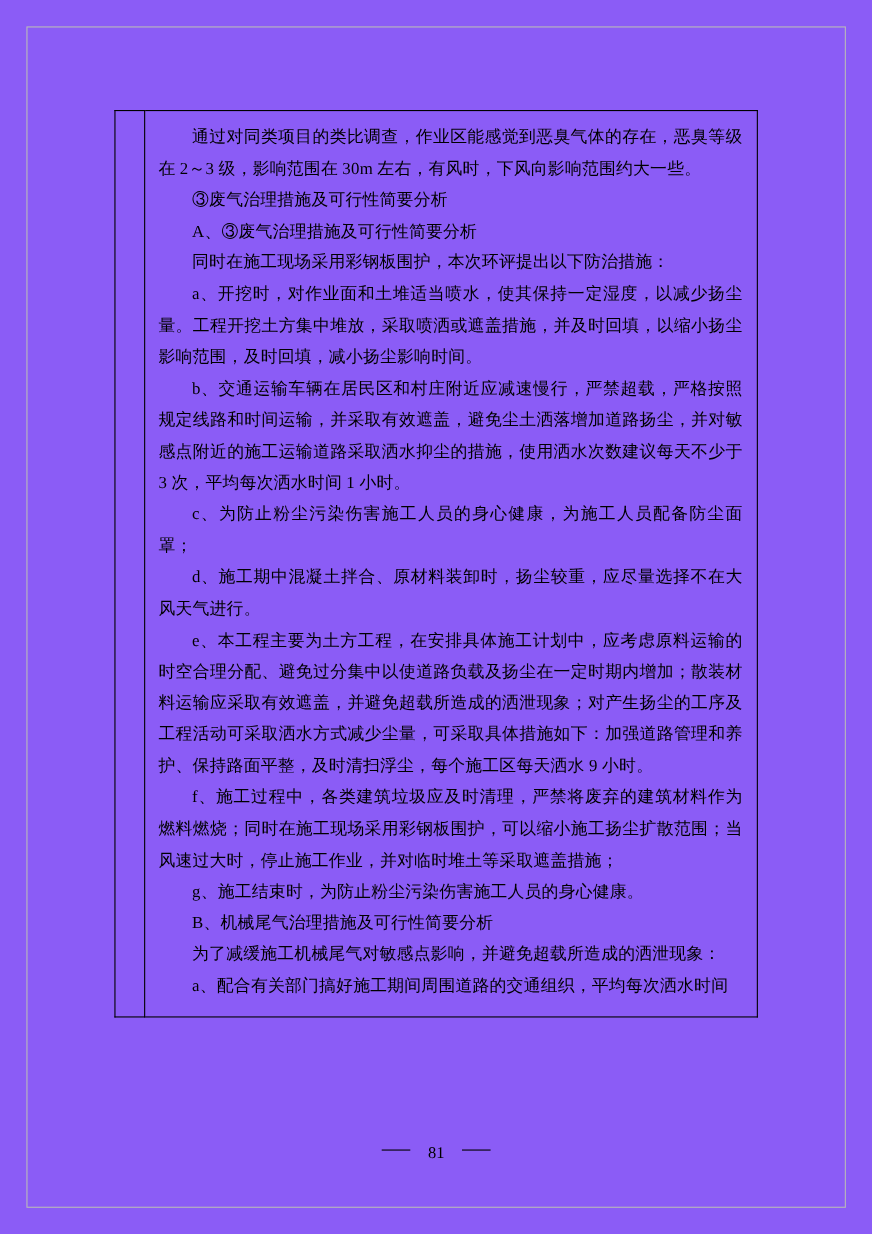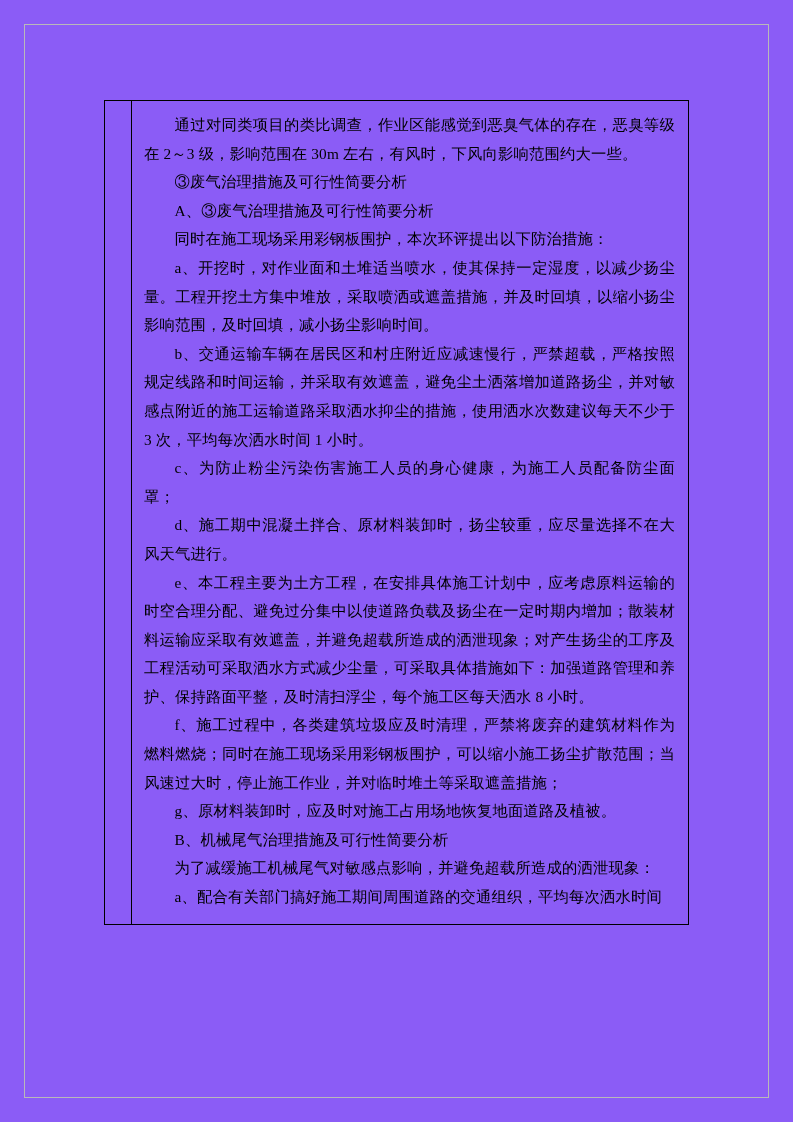--- a/index.html
+++ b/index.html
@@ -102,26 +102,31 @@
         <td>
           <div class="cell-body">
             <p class="para indent">通过对同类项目的类比调查，作业区能感觉到恶臭气体的存在，恶臭等级在 2～3 级，影响范围在 30m 左右，有风时，下风向影响范围约大一些。</p>
             <p class="para indent">③废气治理措施及可行性简要分析</p>
             <p class="para indent">A、③废气治理措施及可行性简要分析</p>
             <p class="para indent">同时在施工现场采用彩钢板围护，本次环评提出以下防治措施：</p>
             <p class="para indent">a、开挖时，对作业面和土堆适当喷水，使其保持一定湿度，以减少扬尘量。工程开挖土方集中堆放，采取喷洒或遮盖措施，并及时回填，以缩小扬尘影响范围，及时回填，减小扬尘影响时间。</p>
             <p class="para indent">b、交通运输车辆在居民区和村庄附近应减速慢行，严禁超载，严格按照规定线路和时间运输，并采取有效遮盖，避免尘土洒落增加道路扬尘，并对敏感点附近的施工运输道路采取洒水抑尘的措施，使用洒水次数建议每天不少于 3 次，平均每次洒水时间 1 小时。</p>
             <p class="para indent">c、为防止粉尘污染伤害施工人员的身心健康，为施工人员配备防尘面罩；</p>
             <p class="para indent">d、施工期中混凝土拌合、原材料装卸时，扬尘较重，应尽量选择不在大风天气进行。</p>
-            <p class="para indent">e、本工程主要为土方工程，在安排具体施工计划中，应考虑原料运输的时空合理分配、避免过分集中以使道路负载及扬尘在一定时期内增加；散装材料运输应采取有效遮盖，并避免超载所造成的洒泄现象；对产生扬尘的工序及工程活动可采取洒水方式减少尘量，可采取具体措施如下：加强道路管理和养护、保持路面平整，及时清扫浮尘，每个施工区每天洒水 8 小时。</p>
+            <p class="para indent">e、本工程主要为土方工程，在安排具体施工计划中，应考虑原料运输的时空合理分配、避免过分集中以使道路负载及扬尘在一定时期内增加；散装材料运输应采取有效遮盖，并避免超载所造成的洒泄现象；对产生扬尘的工序及工程活动可采取洒水方式减少尘量，可采取具体措施如下：加强道路管理和养护、保持路面平整，及时清扫浮尘，每个施工区每天洒水 9 小时。</p>
             <p class="para indent">f、施工过程中，各类建筑垃圾应及时清理，严禁将废弃的建筑材料作为燃料燃烧；同时在施工现场采用彩钢板围护，可以缩小施工扬尘扩散范围；当风速过大时，停止施工作业，并对临时堆土等采取遮盖措施；</p>
-            <p class="para indent">g、原材料装卸时，应及时对施工占用场地恢复地面道路及植被。</p>
+            <p class="para indent">g、施工结束时，为防止粉尘污染伤害施工人员的身心健康。</p>
             <p class="para indent">B、机械尾气治理措施及可行性简要分析</p>
             <p class="para indent">为了减缓施工机械尾气对敏感点影响，并避免超载所造成的洒泄现象：</p>
             <p class="para indent">a、配合有关部门搞好施工期间周围道路的交通组织，平均每次洒水时间</p>
           </div>
         </td>
       </tr>
     </tbody>
       </table>
   </div>
 
+  <div class="footer">
+    <span class="footer-line"></span>
+    <span class="page-num">81</span>
+    <span class="footer-line"></span>
+  </div>
 </div>
 
 </body></html>

